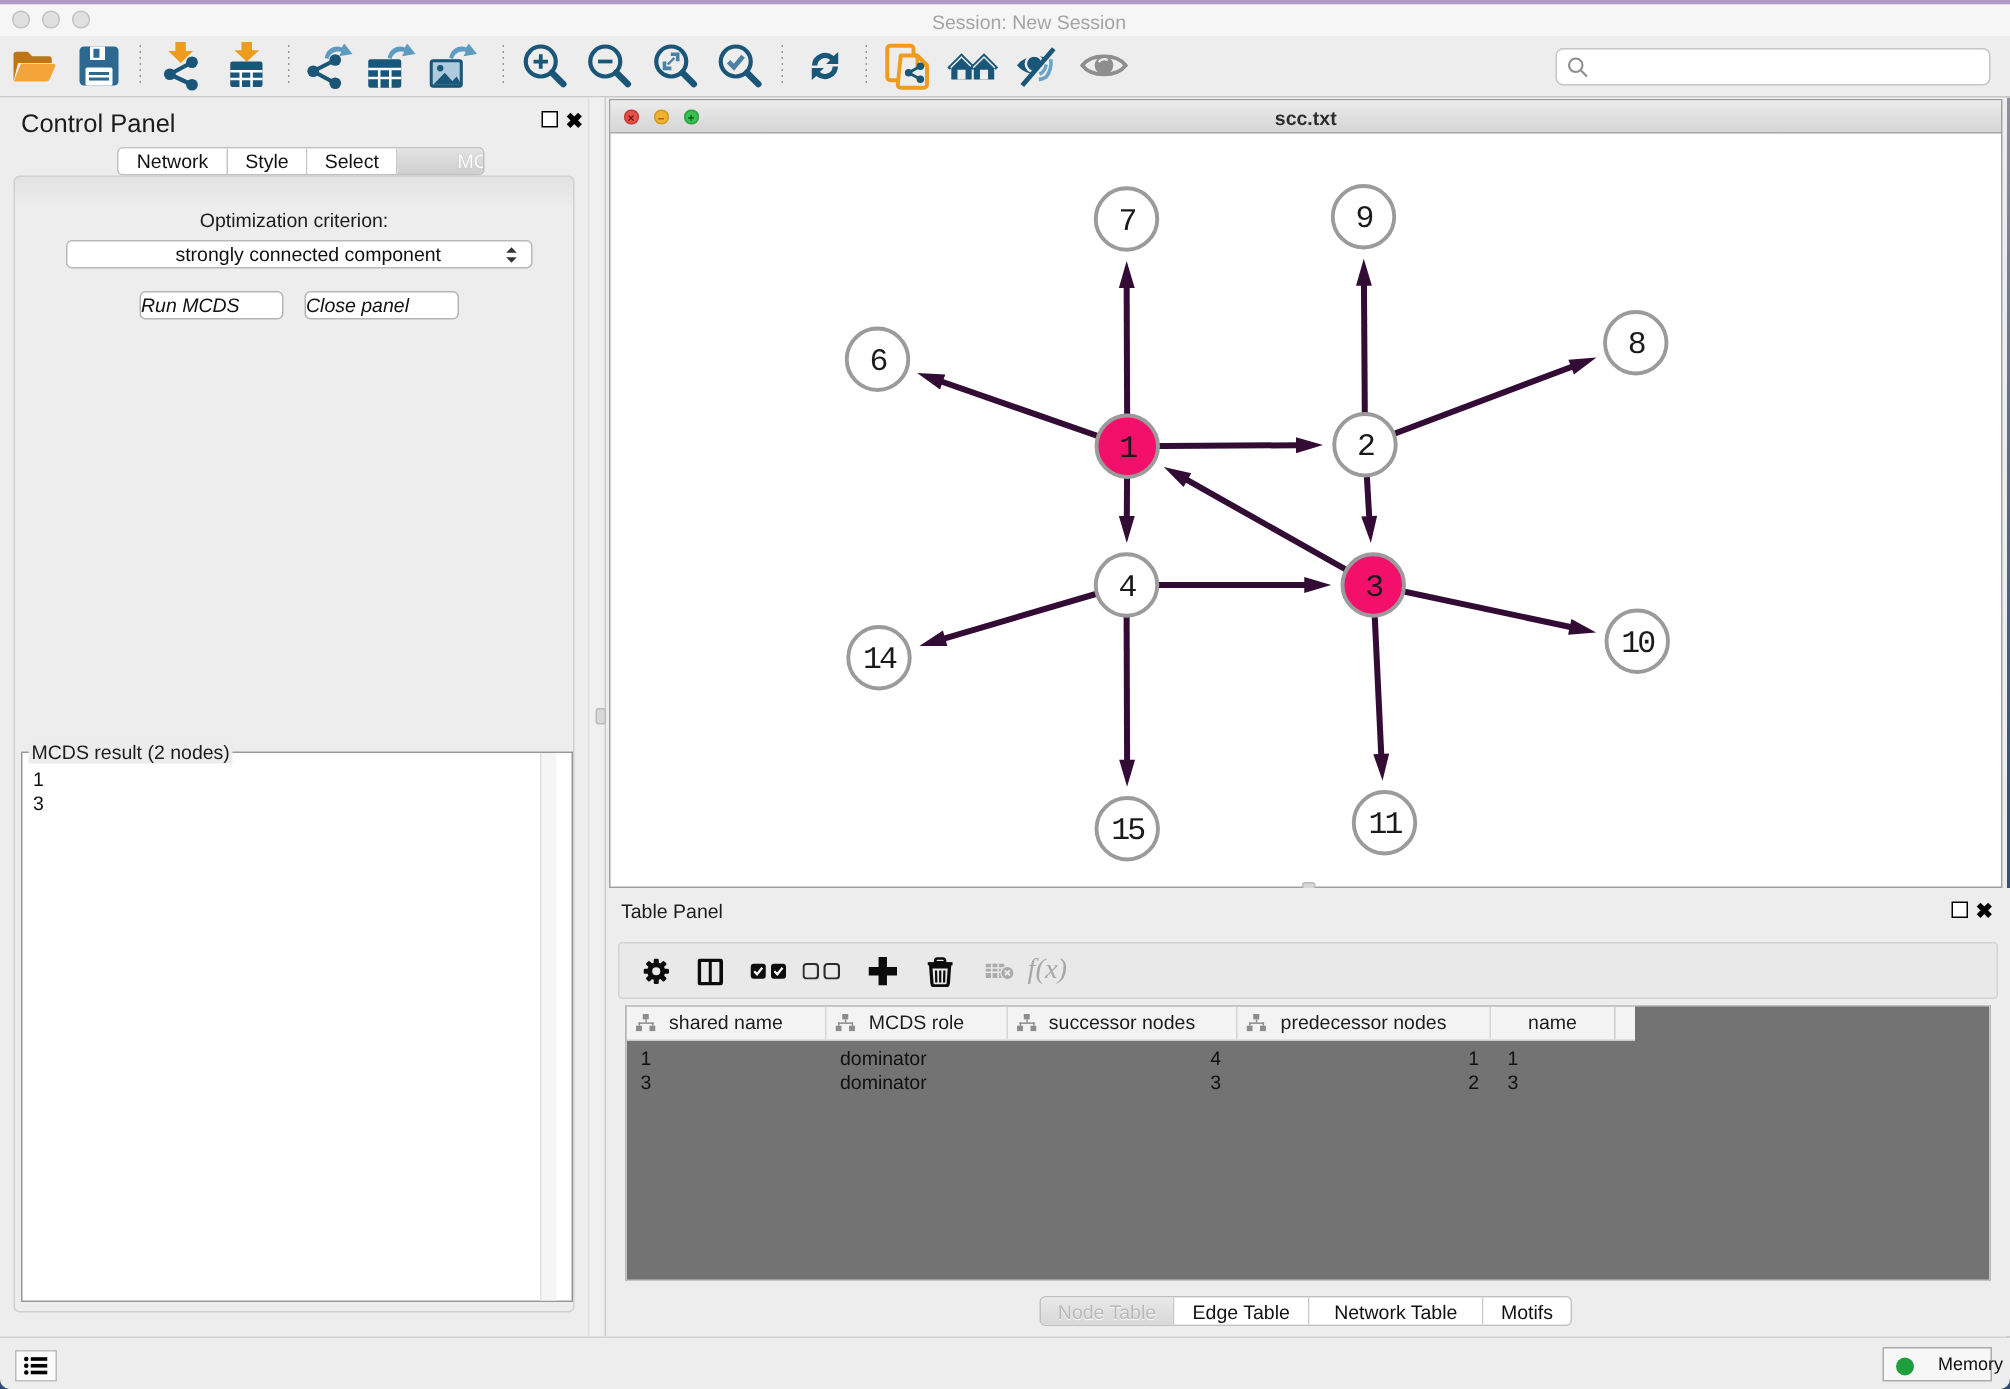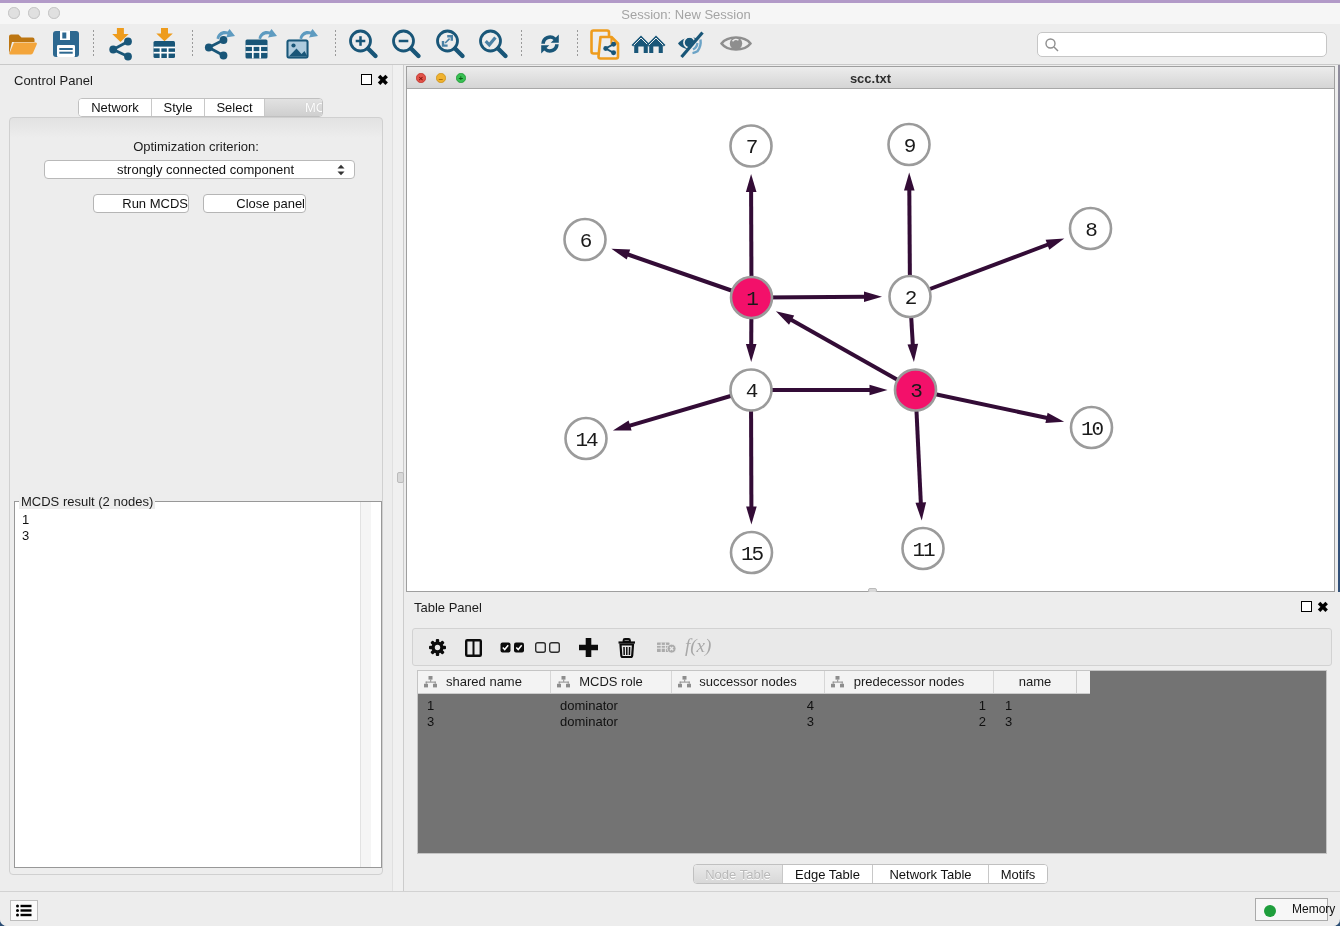--- a/index.html
+++ b/index.html
@@ -20,36 +20,36 @@
 #toolbar { left:0; top:24px; width:1340px; height:41px; background:#ededed;
   border-bottom:1px solid #c9c9c9; }
 .tbi { position:absolute; top:5px; }
 .tsep { position:absolute; top:6px; width:1px; height:28px;
   background-image:linear-gradient(#9a9a9a 40%, rgba(0,0,0,0) 0%);
   background-size:1px 4px; }
 #search { position:absolute; left:1037px; top:8px; width:290px; height:25px;
   background:#fff; border:1px solid #c6c6c6; border-radius:5px; }
 
 #cpanel { left:0; top:65px; width:392px; height:826px; background:#ededed; }
-#cp-title { position:absolute; left:14px; top:8px; font-size:13px; color:#1c1c1c; }
+#cp-title { position:absolute; left:14px; top:8px; font-size:17px; color:#1c1c1c; }
 .float-ico { position:absolute; width:11px; height:11px; border:1.6px solid #000; background:#fff; }
 .x-ico { position:absolute; font-size:14px; font-weight:bold; color:#000; line-height:12px; }
 #cp-tabs { position:absolute; left:78px; top:33px; height:19px; display:flex;
   border:1px solid #c0c0c0; border-radius:4px; overflow:hidden; background:#fff; }
 .tab { font-size:13px; color:#111; text-align:center; line-height:17px;
   border-right:1px solid #c8c8c8; background:#fff; }
 .tab:last-child { border-right:none;padding-left:40px; }
 #cp-body { position:absolute; left:9px; top:52px; width:374px; height:758px;
   background:linear-gradient(#e2e2e2, #ededed 20px); border:1px solid #d0d0d0; border-radius:4px; }
 #optlbl { position:absolute; left:0; width:100%; top:74px; text-align:center; font-size:13px; color:#1c1c1c;}
 #dropdown { position:absolute; left:44px; top:95px; width:311px; height:19px;
   background:#fff; border:1px solid #b9b9b9; border-radius:4px;
   font-size:13px; color:#111; line-height:17px; padding-left:12px;text-align:center; }
 .btn { position:absolute; height:19px; background:#fff; border:1px solid #b5b5b5;
-  border-radius:4px; font-size:13px; color:#111; text-align:right; line-height:17px; }
+  border-radius:4px; font-size:13px; color:#111; text-align:left; line-height:17px;font-style:italic; }
 #mcdsbox { position:absolute; left:14px; top:436px; width:368px; height:367px;
   background:#fff; border:1px solid #989898; }
 #mcdslbl { position:absolute; left:19px; top:429px; background:#ececec;
   font-size:13px; color:#1c1c1c; padding:0 2px; }
 #mcdstext { position:absolute; left:22px; top:447px; font-size:13px; color:#111; line-height:16px; }
 #mcdsscroll { position:absolute; left:360px; top:437px; width:11px; height:365px;
   background:#f5f5f5; border-left:1px solid #e2e2e2; }
 
 #divider { left:392px; top:65px; width:12px; height:826px; background:#f0f0f0;
   border-left:1px solid #e0e0e0; border-right:1px solid #cccccc; }

